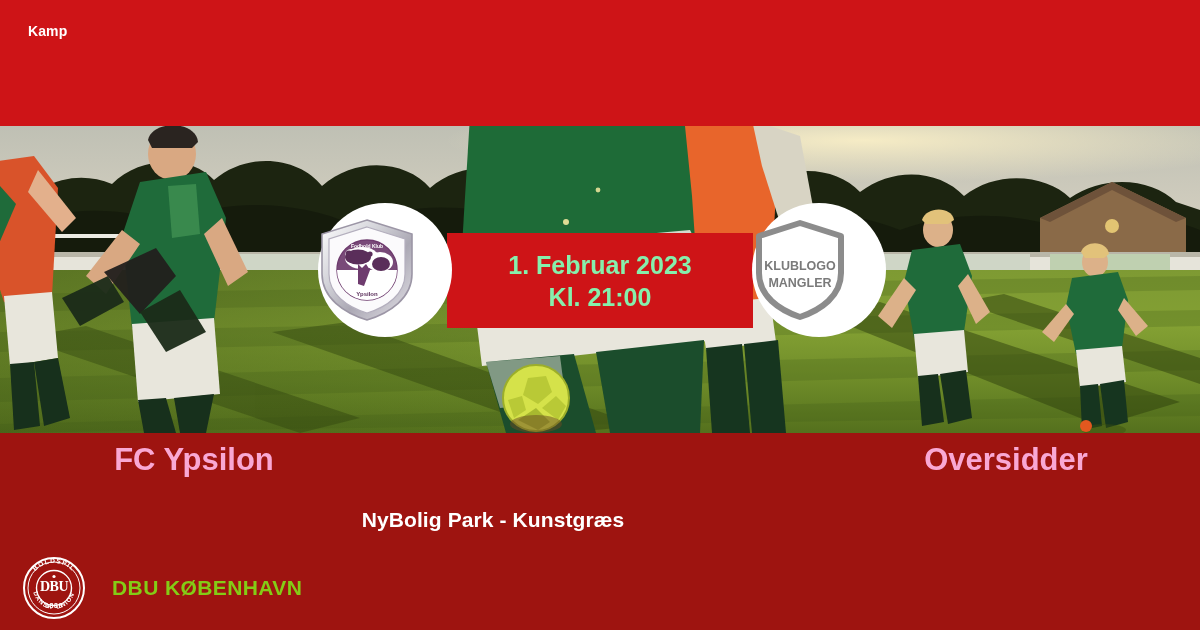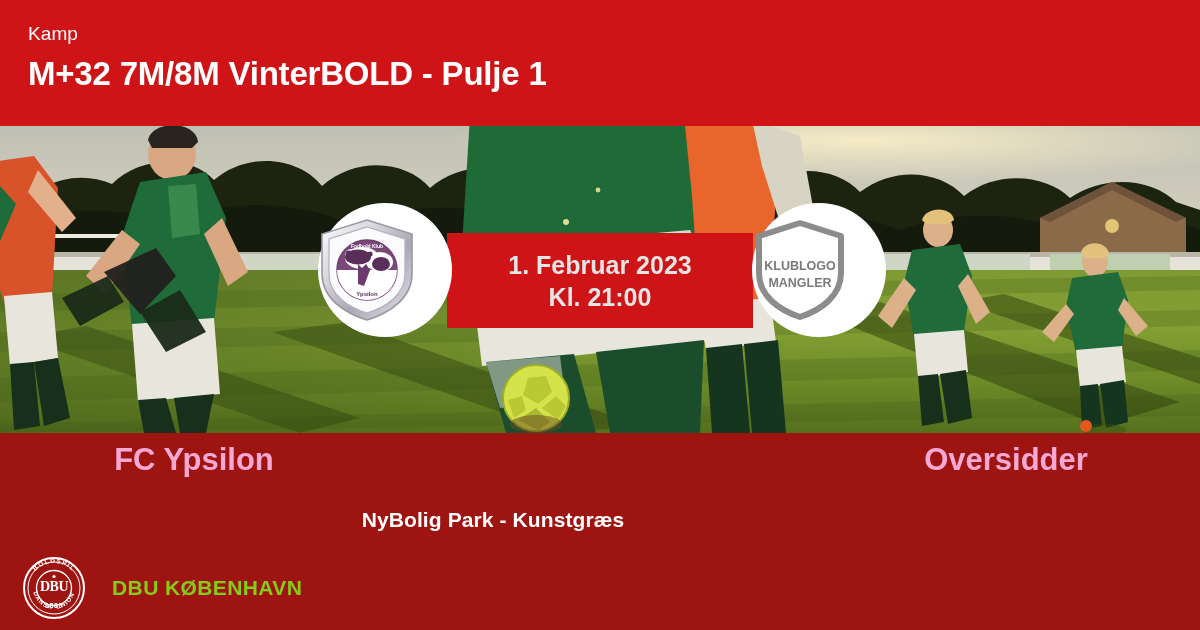--- a/index.html
+++ b/index.html
@@ -16,21 +16,21 @@
   }
 
   
   .header {
     position:absolute; left:0; top:0;
     width:1200px; height:126px;
     background:#ce1417;
     padding:24px 0 0 28px;
   }
   .kamp-label {
-    font-size:19px; font-weight:400; color:#ffffff;
+    font-size:14px; font-weight:700; color:#ffffff;
     letter-spacing:.1px; line-height:1;
   }
   .header-title {
     margin-top:13px;
     font-size:33px; font-weight:700; color:#ffffff;
     letter-spacing:-.2px; line-height:1.08;
     white-space:nowrap;
   }
 
   
@@ -45,21 +45,21 @@
   
   .center-banner {
     position:absolute; left:447px; top:233px;
     width:306px; height:95px;
     background:#ce1417;
     z-index:3;
     display:flex; flex-direction:column;
     align-items:center; justify-content:center;
   }
   .banner-date, .banner-time {
-    color:#e5e5e5; font-weight:700; font-size:25px;
+    color:#86efac; font-weight:700; font-size:25px;
     line-height:1.28; white-space:nowrap;
   }
 
   
   .crest {
     position:absolute; top:203px;
     width:134px; height:134px;
     border-radius:50%;
     background:#ffffff;
     z-index:4;
@@ -112,21 +112,20 @@
     letter-spacing:.4px;
   }
 </style>
 </head>
 <body>
 
 <div class="card">
 
   <div class="header">
     <div class="kamp-label">Kamp</div>
-    <div class="header-title">M+32 7M/8M VinterBOLD - Pulje 1</div>
   </div>
 
   <div class="photo">
     <svg viewBox="0 0 1200 307" preserveAspectRatio="none" aria-hidden="true">
       <defs>
         <linearGradient id="skyG" x1="0" y1="0" x2="0" y2="1">
           <stop offset="0%" stop-color="#BFC0B4"></stop>
           <stop offset="100%" stop-color="#D8D2C2"></stop>
         </linearGradient>
         <linearGradient id="grassG" x1="0" y1="0" x2="0" y2="1">

